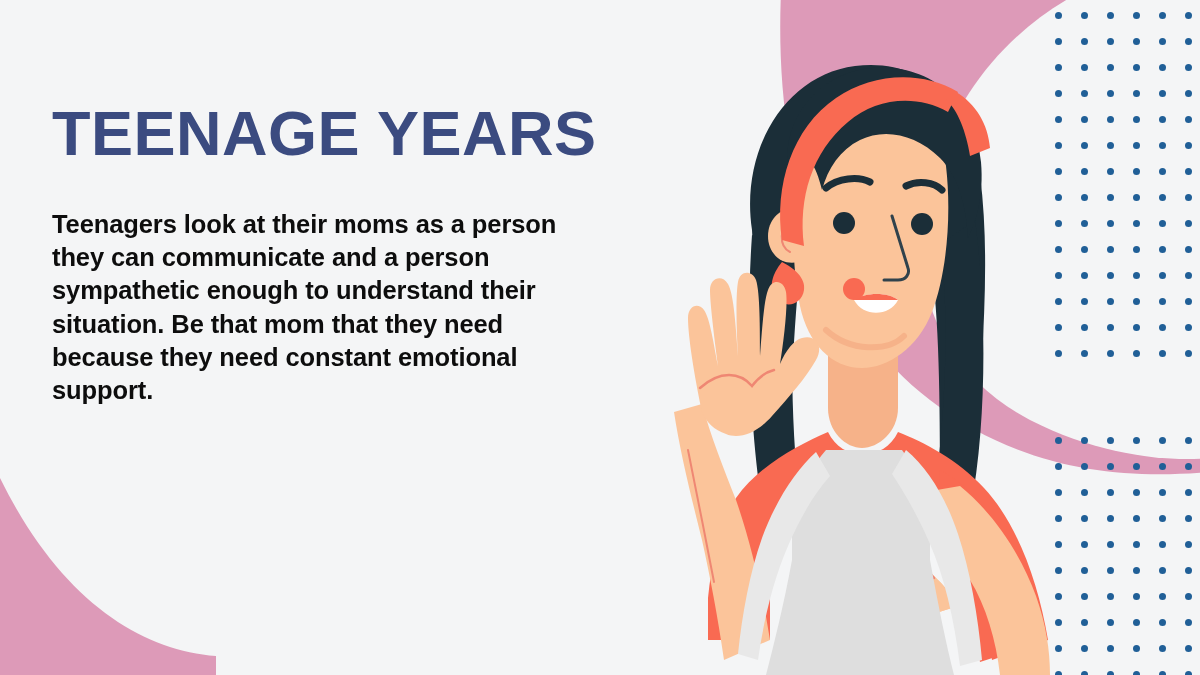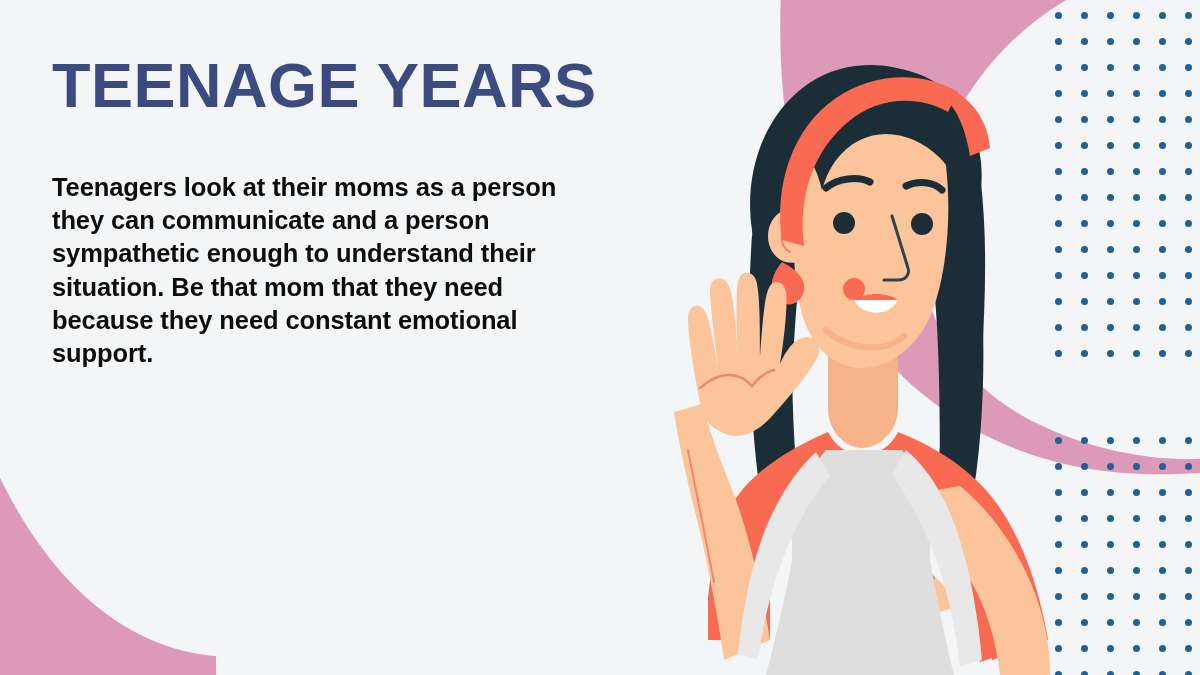--- a/index.html
+++ b/index.html
@@ -51,23 +51,24 @@
     left:52px; top:52px;
     width:600px;
   }
   #page-title {
     font-size:63px;
     font-weight:bold;
     letter-spacing:0.5px;
     color:#3b4b80;
     line-height:1.05;
     white-space:nowrap;
+    margin-top:48px;
   }
   #body-paragraph {
-    margin-top:53px;
+    margin-top:42px;
     font-size:25.5px;
     font-weight:bold;
     line-height:1.30;
     color:#0d0d0d;
     width:548px;
     letter-spacing:-0.1px;
   }
 
   
   #illustration {

